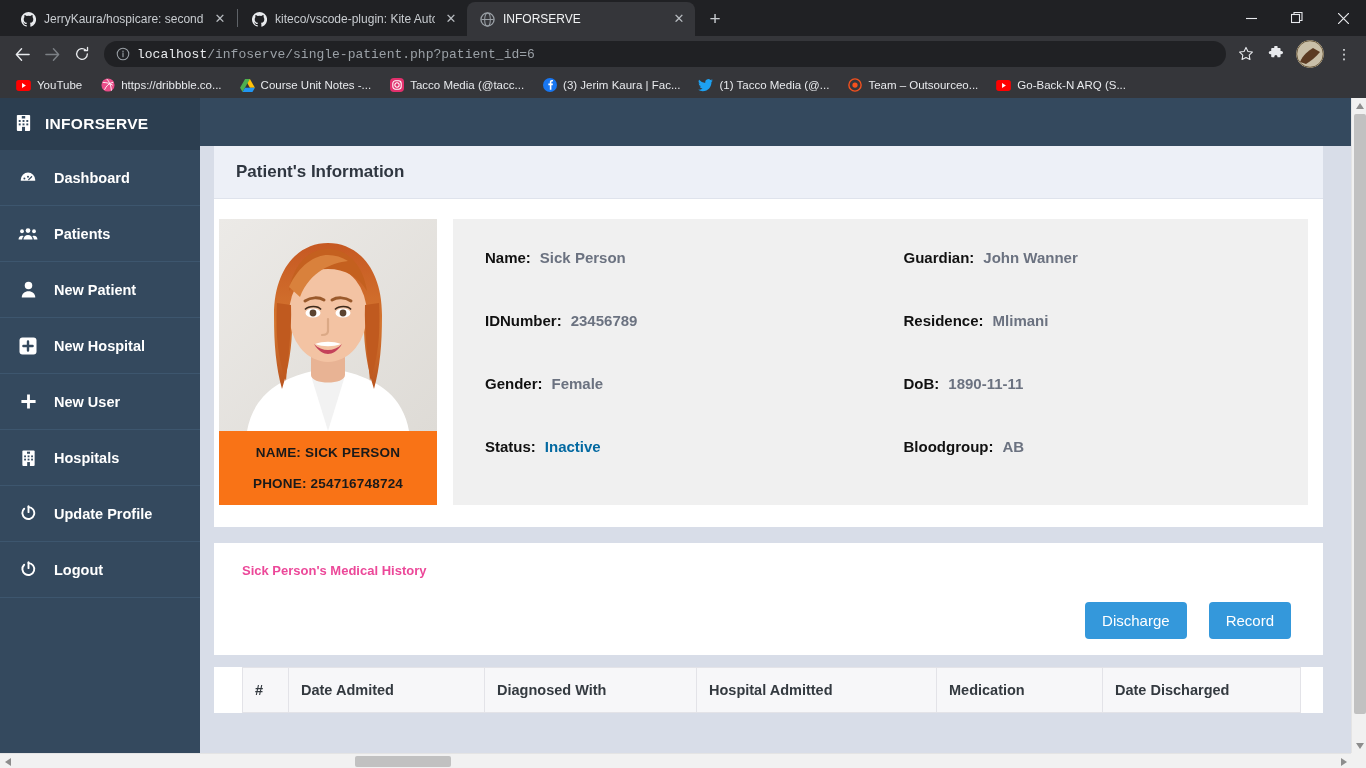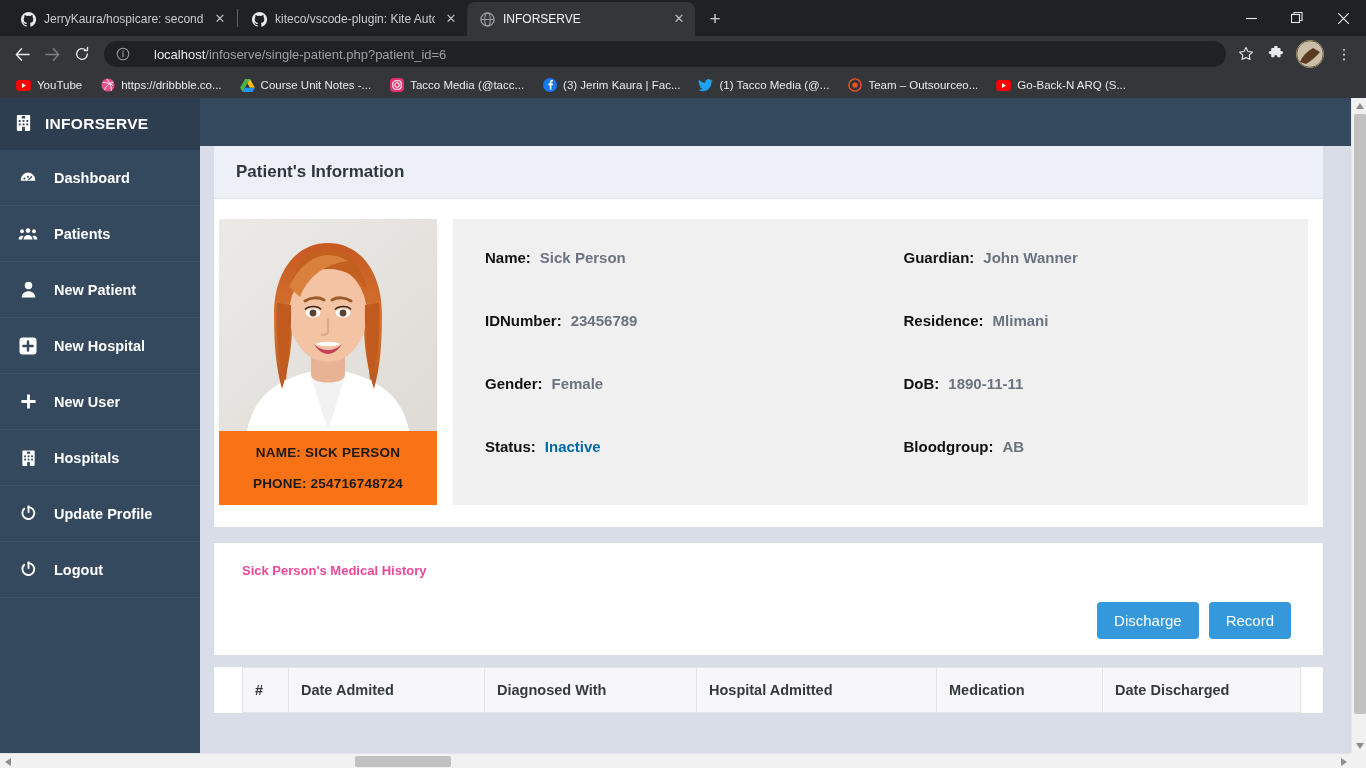--- a/index.html
+++ b/index.html
@@ -60,22 +60,23 @@
     display: flex; align-items: center; padding: 0 8px; gap: 2px;
   }
   .navbtn {
     width: 28px; height: 28px; display: flex; align-items: center; justify-content: center;
     color: #e8eaed; border-radius: 50%; font-size: 16px;
   }
   .navbtn.disabled { color: #7c8085; }
   .omnibox {
     flex: 1 1 auto; height: 26px; background: #202124;
     border-radius: 13px; display: flex; align-items: center;
-    padding: 0 12px; margin-left: 6px; margin-right: 4px; gap: 24px;
+    padding: 0 12px; margin-left: 6px; margin-right: 4px; gap: 7px;
     max-width: 1200px;
+    font-family: Liberation Mono, monospace;
   }
   .omnibox .info-icon { color: #9aa0a6; font-size: 13px; display: flex; }
   .omnibox .url { font-size: 13px; color: #9aa0a6; white-space: nowrap; }
   .omnibox .url b { color: #e8eaed; font-weight: 400; }
   .tb-icon {
     width: 28px; height: 28px; display: flex; align-items: center; justify-content: center;
     color: #e8eaed; font-size: 14px;
   }
   .avatar-btn { width: 28px; height: 28px; border-radius: 50%; overflow: hidden; margin: 0 4px; }
 
@@ -167,21 +168,21 @@
   .field .val.status-green { color: #0369a1; }
   .field.col2 { padding-left: 23px; }
 
   
   .history {
     background: #ffffff; margin-top: 16px; padding: 20px 22px 16px 28px;
   }
   .history h2 {
     font-size: 13px; color: #ec4899; font-weight: bold; margin-bottom: 24px;
   }
-  .btnrow { display: flex; justify-content: flex-end; gap: 10px; padding-right: 10px; }
+  .btnrow { display: flex; justify-content: flex-end; gap: 22px; padding-right: 10px; }
   .btn {
     background: #3498db; color: #ffffff; border: none;
     padding: 10px 17px; font-size: 15px; border-radius: 4px;
     font-family: "Liberation Sans", sans-serif;
   }
 
   .tablewrap { background: #ffffff; margin-top: 12px; padding: 0 22px 0 28px; }
   table.hist { width: 100%; border-collapse: collapse; background: #f7f7f9; }
   table.hist th {
     text-align: left; font-size: 14.5px; font-weight: bold; color: #343a40;

